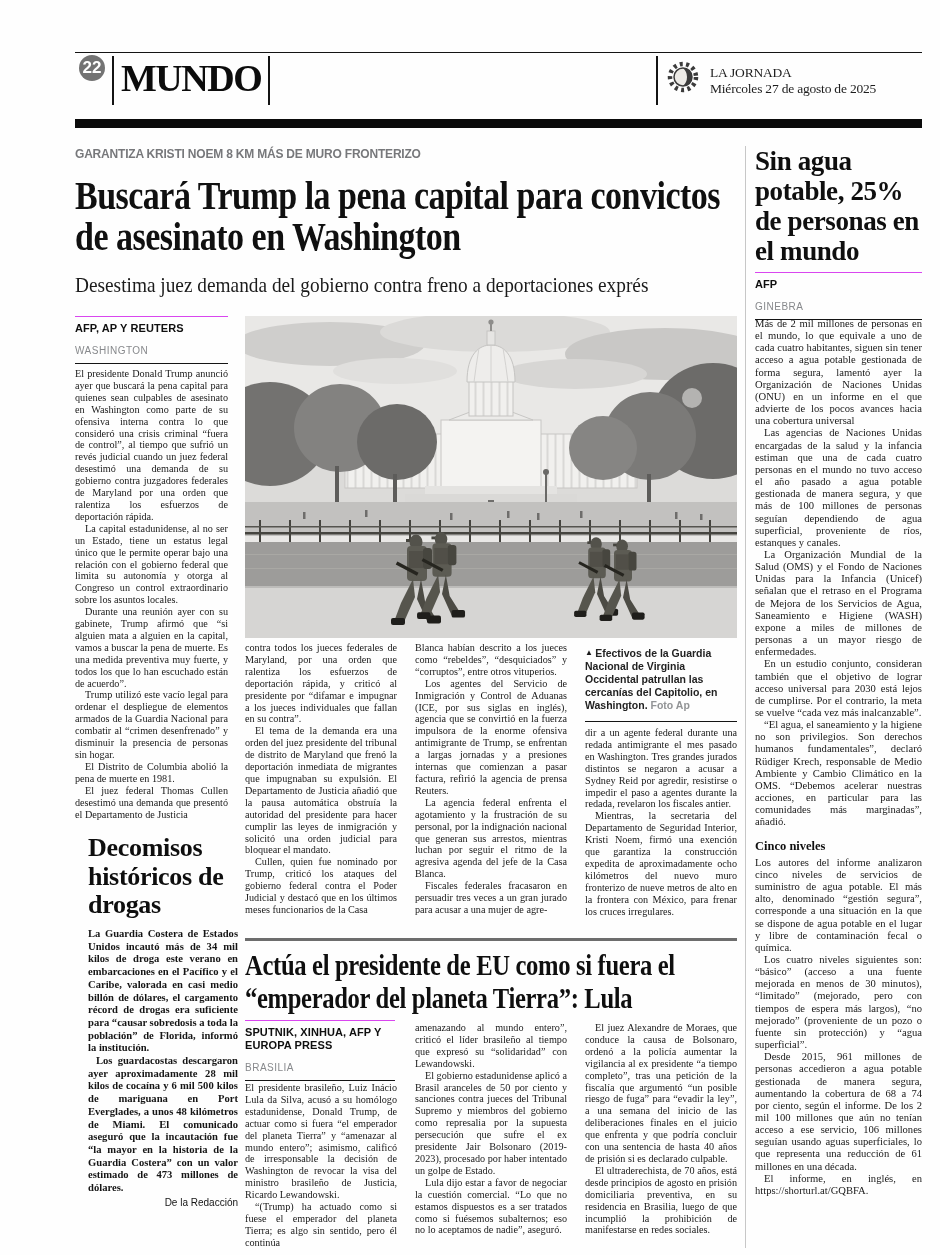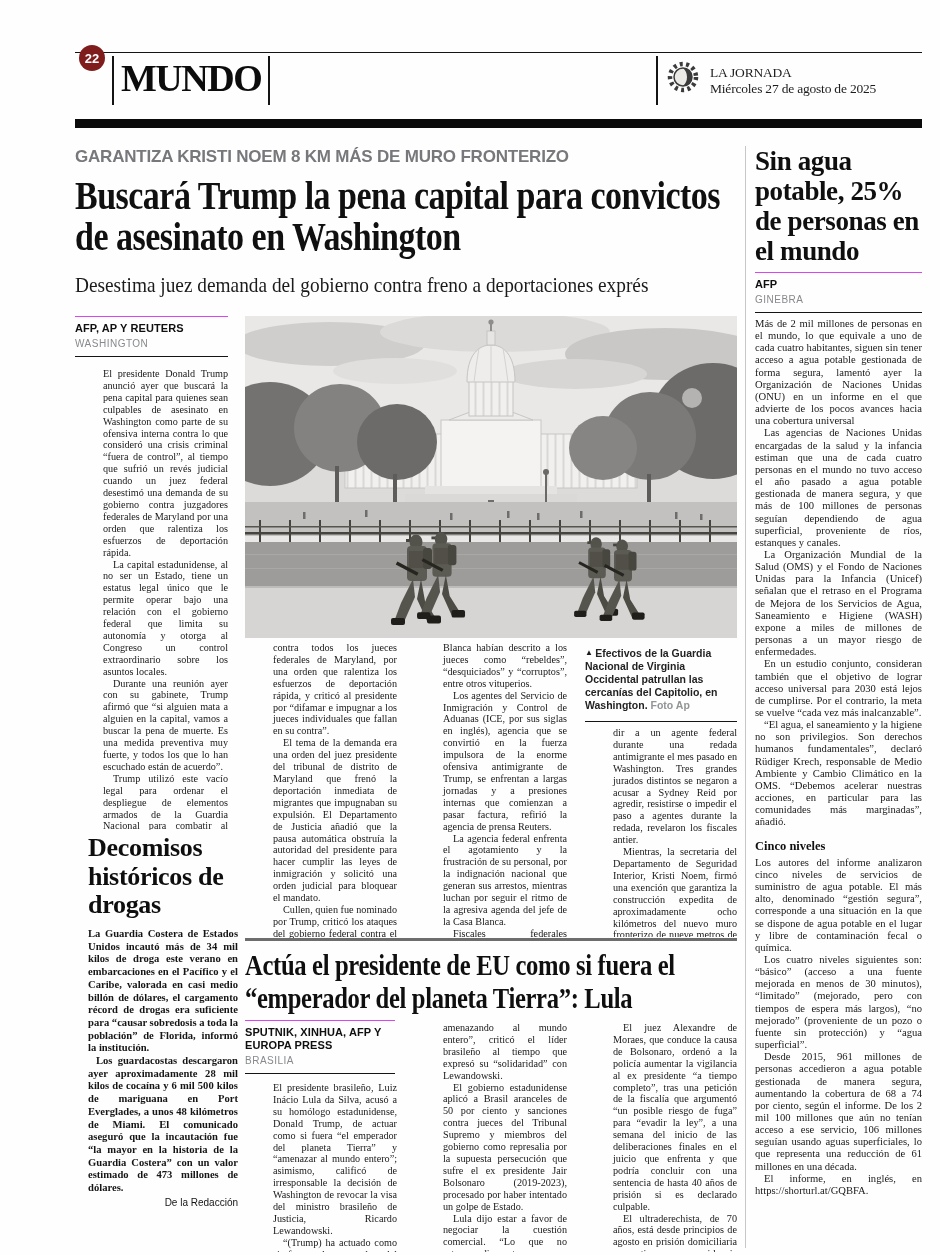--- a/index.html
+++ b/index.html
@@ -4,44 +4,44 @@
 <style>
   * { margin:0; padding:0; box-sizing:border-box; }
   html,body { background:#e8e8e8; }
   .sheet { position:relative; width:940px; height:1255px; margin:0 auto; background:#fefefe;
            font-family:"Liberation Serif", serif; color:#1b1b1b; overflow:hidden; }
   .abs { position:absolute; }
   .sans { font-family:"Liberation Sans", sans-serif; }
 
   
   .top-rule { left:75px; top:52px; width:847px; height:1px; background:#141414; }
-  .badge { left:79px; top:45px; width:26px; height:26px; border-radius:50%; background:#7f1d1d;
-           color:#fff; font-family:"Liberation Sans",sans-serif; font-weight:bold; font-size:13px;
+  .badge { left:79px; top:55px; width:26px; height:26px; border-radius:50%; background:#737373;
+           color:#fff; font-family:"Liberation Sans",sans-serif; font-weight:bold; font-size:17px;
            display:flex; align-items:center; justify-content:center; }
   .vbar { width:2px; background:#141414; top:56px; height:49px; }
   .section-title { left:121px; top:56px; font-size:38px; font-weight:bold; letter-spacing:-1.5px; color:#0c0c0c; }
   .logo { left:666px; top:60px; width:34px; height:34px; }
   .pub { left:710px; top:65px; font-size:13.5px; line-height:16px; color:#1d1d1d; letter-spacing:-0.2px; }
   .black-bar { left:75px; top:119px; width:847px; height:9px; background:#0b0b0b; }
 
   
-  .kicker { left:75px; top:147px; font-weight:bold; font-size:17px; color:#77787b; letter-spacing:-0.2px; }
+  .kicker { left:75px; top:147px; font-weight:bold; font-size:12px; color:#77787b; letter-spacing:-0.2px; }
   .headline { left:75px; top:175px; width:780px; font-size:40px; line-height:41px; font-weight:bold;
               color:#101010; letter-spacing:-0.6px; transform:scaleX(0.85); transform-origin:0 0; }
   .subhead { left:75px; top:273px; font-size:21px; white-space:nowrap; transform:scaleX(0.92);
              transform-origin:0 0; color:#1b1b1b; }
 
   .byline { border-top:1px solid #d946ef; border-bottom:1px solid #141414; padding:5px 0 7px; }
   .byline .who { font-family:"Liberation Sans",sans-serif; font-weight:bold; font-size:11px;
                  line-height:13px; color:#0f0f0f; letter-spacing:0.1px; }
   .byline .where { font-family:"Liberation Sans",sans-serif; font-size:10px; color:#87898c;
-                   margin-top:3px; letter-spacing:0.5px; }
+                   margin-top:10px; letter-spacing:0.5px; }
 
   .bodytext { font-size:10.2px; line-height:11.9px; text-align:justify; hyphens:auto; color:#181818; }
-  .bodytext p { text-indent:10px;margin-left:28px; }
+  .bodytext p { text-indent:10px; }
   .bodytext p.cont { text-indent:0; }
 
   #main-byline { left:75px; top:316px; width:153px; }
   #m-c1 { left:75px;  top:368px; width:153px; height:462px; overflow:hidden; }
   #m-c2 { left:245px; top:642px; width:152px; height:296px; overflow:hidden; }
   #m-c3 { left:415px; top:642px; width:152px; height:296px; overflow:hidden; }
   #m-c4 { left:585px; top:727px; width:152px; height:210px; overflow:hidden; }
 
   #photo { left:245px; top:316px; width:492px; height:322px; overflow:hidden; }
   #photo svg { display:block; }

